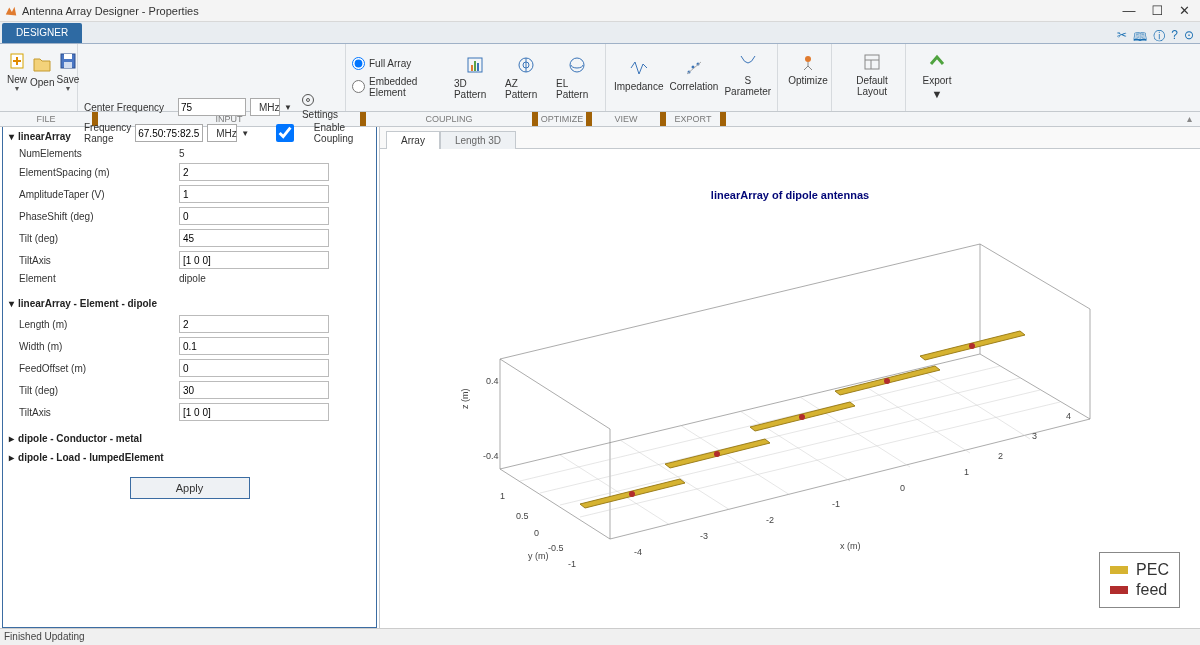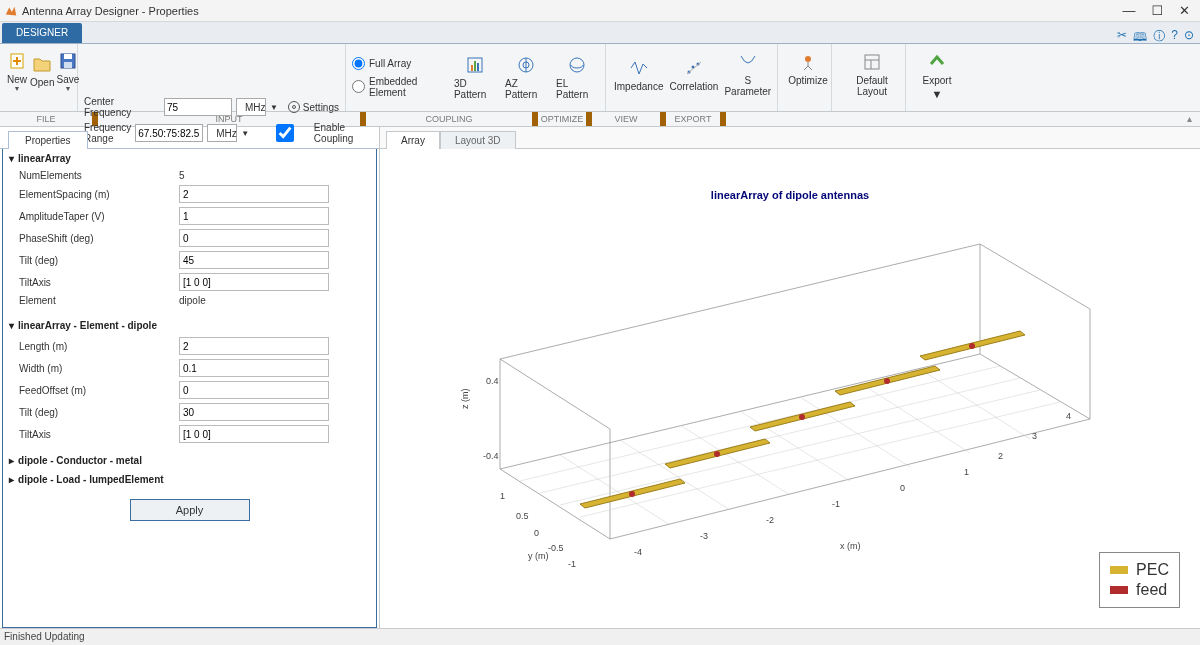--- a/index.html
+++ b/index.html
@@ -28,21 +28,21 @@
 .bigbtn .bl { font-size: 10px; color: #333; }
 .bigbtn .arrow { font-size: 7px; color: #555; line-height: 4px; }
 .medbtn { display: flex; flex-direction: column; align-items: center; width: 60px; padding: 3px 2px; gap: 2px; }
 .medbtn .ic { width: 22px; height: 22px; display: flex; align-items: center; justify-content: center; }
 .medbtn .bl { font-size: 10px; color: #333; text-align: center; line-height: 11px; }
 .inputrow { display: flex; align-items: center; gap: 4px; height: 22px; margin-top: 44px; }
 .inputrow .ilbl { font-size: 10px; color: #333; width: 90px; }
 .inputrow input { width: 68px; height: 18px; font-size: 10px; border: 1px solid #aaa; padding: 0 2px; }
 .inputrow .unit { width: 30px; height: 18px; font-size: 10px; border: 1px solid #aaa; display: inline-flex; align-items: center; padding: 0 8px; background: #fff; }
 .inputrow .dd { font-size: 8px; color: #333; cursor: default; }
-.settings-link { display: flex; align-items: flex-end; gap: 3px; font-size: 10px; color: #333; margin-left: 6px; }
+.settings-link { display: flex; align-items: flex-start; gap: 3px; font-size: 10px; color: #333; margin-left: 6px; flex-direction: column; }
 .chk { display: flex; align-items: center; gap: 3px; font-size: 10px; color: #333; }
 .radio { display: flex; align-items: center; gap: 4px; font-size: 10px; color: #333; }
 .sections { display: flex; background: #f3f5f7; border-bottom: 1px solid #c4c9ce; }
 .sections .cell { text-align: center; font-size: 9px; color: #7a7a7a; padding: 2px 0; border-right: 6px solid #a16207; }
   
 
 .work { display: flex; height: calc(645px - 22px - 22px - 68px - 14px - 18px); }
 .panel-left { width: 380px; border-right: 1px solid #c4c9ce; display: flex; flex-direction: column; }
 .panel-tabs { height: 22px; border-bottom: 1px solid #adbfd6; display: flex; align-items: flex-end; padding-left: 8px; background: #fff; }
 .panel-tabs .pt { background: #fff; border: 1px solid #adbfd6; border-bottom: none; padding: 3px 16px; font-size: 10px; color: #333; position: relative; top: 1px; }
@@ -279,23 +279,20 @@
   <div class="cell" style="width:268px">INPUT</div>
   <div class="cell" style="width:172px">COUPLING</div>
   <div class="cell" style="width:54px">OPTIMIZE</div>
   <div class="cell" style="width:74px">VIEW</div>
   <div class="cell" style="width:60px">EXPORT</div>
   <div class="cell" style="flex:1;border-right:none"></div>
 </div>
 
 <div class="work">
   <div class="panel-left">
-    <div class="panel-tabs">
-      <div class="pt">Properties</div>
-    </div>
     <div class="props">
       <div class="phdr">
           <span>▾</span>
           <span>linearArray</span>
         </div>
       <div class="prow">
           <span class="pl">NumElements</span>
           <span class="pv">5</span>
         </div>
       <div class="prow">
@@ -357,21 +354,21 @@
           <span>dipole - Load - lumpedElement</span>
         </div>
 
       <button class="apply">Apply</button>
     </div>
   </div>
 
   <div class="panel-right">
     <div class="doctabs">
       <div class="dt">Array</div>
-      <div class="dt inactive">Layout 3D</div>
+      <div class="dt inactive">Length 3D</div>
     </div>
     <div class="viz">
       <div class="chart-title">linearArray of dipole antennas</div>
       <svg width="780" height="440">
 
         <g stroke="#888" fill="none" stroke-width="0.7">
           <polyline points="90,310 200,380 680,260 570,195 90,310"></polyline>
           <polyline points="90,310 90,200 570,85 570,195"></polyline>
           <polyline points="570,85 680,150 680,260"></polyline>
           <line x1="90" y1="200" x2="200" y2="270"></line>

